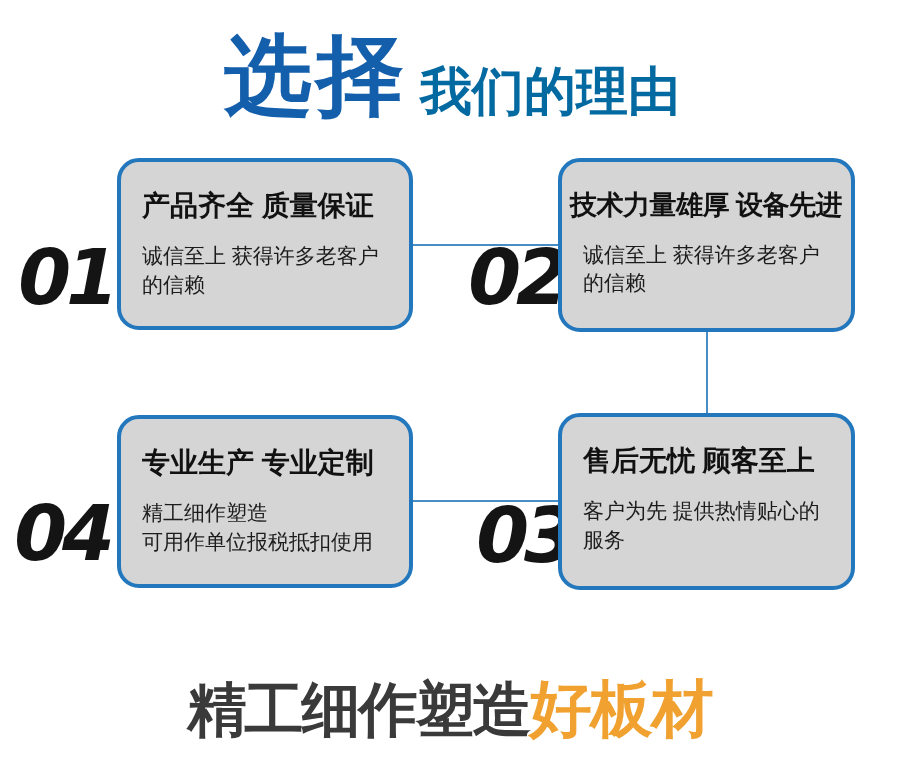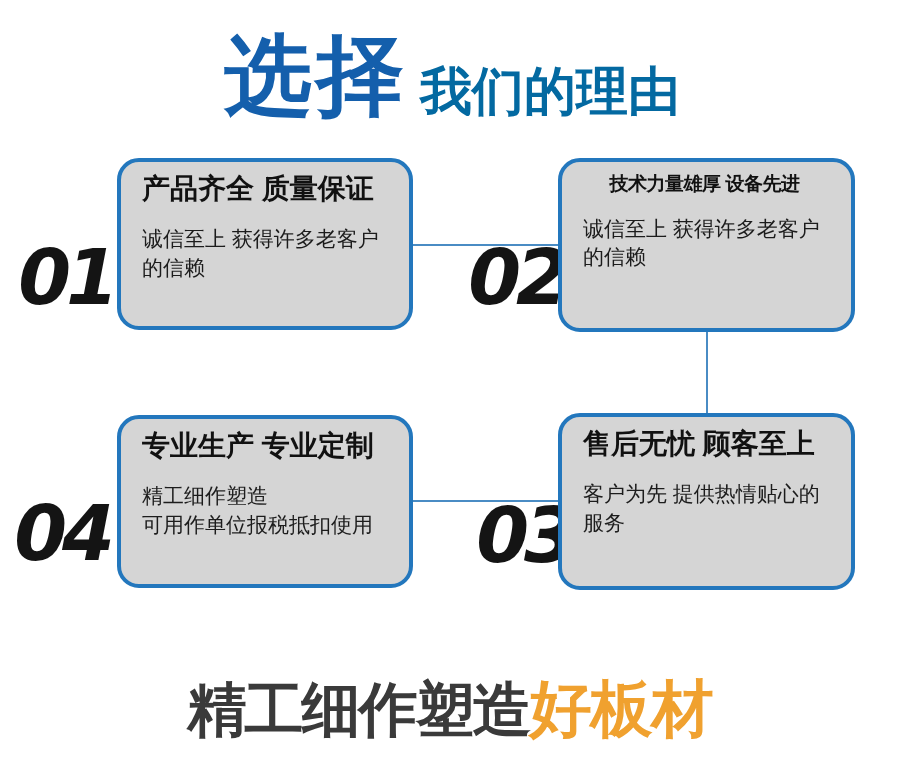--- a/index.html
+++ b/index.html
@@ -61,40 +61,39 @@
   .num-03 { left: 468px; top: 498px; }
   .num-04 { left: 6px;   top: 496px; }
 
   
   .card {
     position: absolute;
     box-sizing: border-box;
     background: #d5d5d5;
     border: 4px solid #2377bd;
     border-radius: 22px;
-    padding: 11px 12px 0 21px;
+    padding: 28px 12px 0 21px;
   }
   .card-01 { left: 117px; top: 158px; width: 296px; height: 172px; }
   .card-02 { left: 558px; top: 158px; width: 297px; height: 174px; }
   .card-03 { left: 558px; top: 413px; width: 297px; height: 177px; }
   .card-04 { left: 117px; top: 415px; width: 296px; height: 173px; }
 
   .card .card-title {
     margin: 0;
     font-size: 28px;
     font-weight: 700;
     line-height: 1.15;
     color: #111111;
     white-space: nowrap;
   }
   .card-02 .card-title {            
     margin-left: -13px;
-    font-size: 19px;
+    font-size: 27px;
     letter-spacing: -0.5px;
-    text-align: center;
   }
   .card .card-desc {
     margin: 20px 0 0 0;
     font-size: 21px;
     line-height: 1.35;
     color: #1c1c1c;
   }
   .card .card-desc .desc-line { display: block; white-space: nowrap; }
 
   

